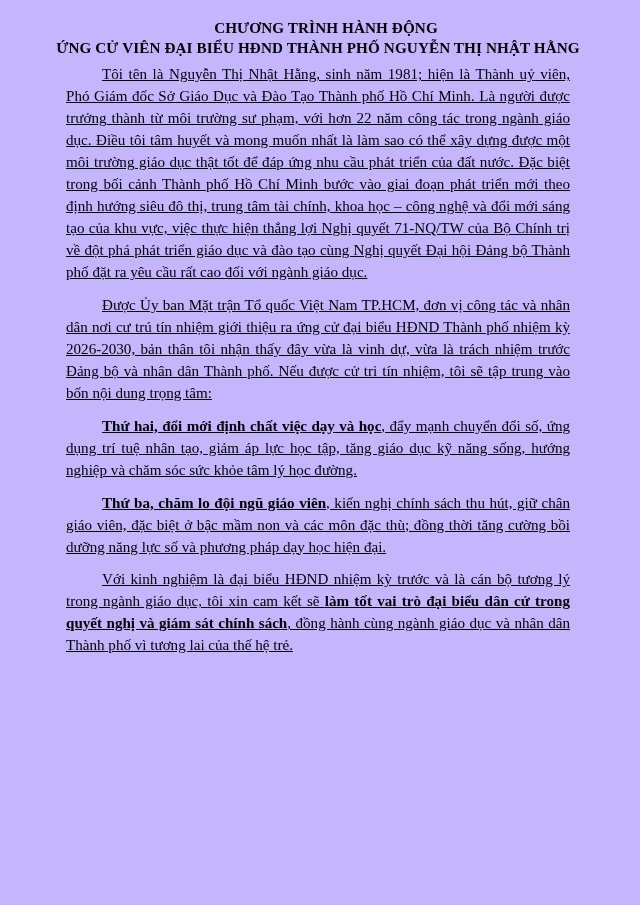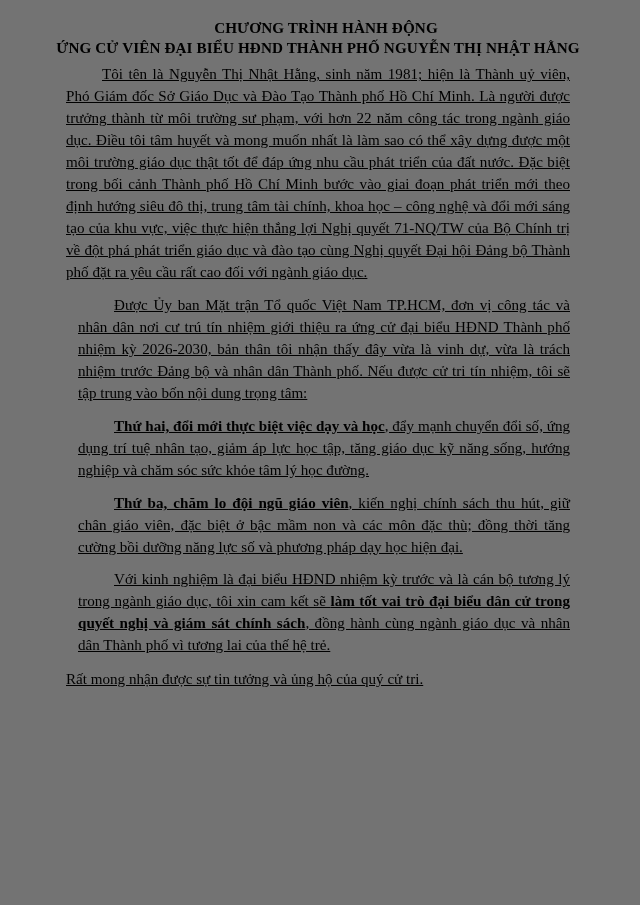--- a/index.html
+++ b/index.html
@@ -15,21 +15,21 @@
     font-family: "Liberation Serif", "DejaVu Serif", serif;
     color: #000000;
     -webkit-font-smoothing: antialiased;
   }
 
   .page {
     box-sizing: border-box;
     width: 640px;
     height: 905px;
     padding: 18px 28px 0 66px;
-    background: #737373;
+    background: #c4b5fd;
   }
 
   .doc-title {
     text-align: center;
     font-weight: bold;
     font-size: 15.2px;
     line-height: 1.33;
     letter-spacing: 0.1px;
     margin: 0 0 6px 0;
     padding-right: 26px;
@@ -53,21 +53,20 @@
     line-height: 1.455;
     text-align: justify;
     text-justify: inter-word;
     text-indent: 36px;
     hyphens: none;
     text-decoration: underline;
   }
 
   p.spaced {
     margin-top: 11px;
-    margin-left: 12px;
   }
 
   p.closing {
     text-indent: 0;
     margin-top: 12px;
     text-align: left;
   }
 
   .b {
     font-weight: bold;
@@ -83,24 +82,23 @@
     <span class="title-line-2">ỨNG CỬ VIÊN ĐẠI BIỂU HĐND THÀNH PHỐ NGUYỄN THỊ NHẬT HẰNG</span>
   </h1>
 
   <div class="body-block">
 
     <p class="para">Tôi tên là Nguyễn Thị Nhật Hằng, sinh năm 1981; hiện là Thành uỷ viên, Phó Giám đốc Sở Giáo Dục và Đào Tạo Thành phố Hồ Chí Minh. Là người được trưởng thành từ môi trường sư phạm, với hơn 22 năm công tác trong ngành giáo dục. Điều tôi tâm huyết và mong muốn nhất là làm sao có thể xây dựng được một môi trường giáo dục thật tốt để đáp ứng nhu cầu phát triển của đất nước. Đặc biệt trong bối cảnh Thành phố Hồ Chí Minh bước vào giai đoạn phát triển mới theo định hướng siêu đô thị, trung tâm tài chính, khoa học – công nghệ và đổi mới sáng tạo của khu vực, việc thực hiện thắng lợi Nghị quyết 71-NQ/TW của Bộ Chính trị về đột phá phát triển giáo dục và đào tạo cùng Nghị quyết Đại hội Đảng bộ Thành phố đặt ra yêu cầu rất cao đối với ngành giáo dục.</p>
 
     <p class="para spaced">Được Ủy ban Mặt trận Tổ quốc Việt Nam TP.HCM, đơn vị công tác và nhân dân nơi cư trú tín nhiệm giới thiệu ra ứng cử đại biểu HĐND Thành phố nhiệm kỳ 2026-2030, bản thân tôi nhận thấy đây vừa là vinh dự, vừa là trách nhiệm trước Đảng bộ và nhân dân Thành phố. Nếu được cử tri tín nhiệm, tôi sẽ tập trung vào bốn nội dung trọng tâm:</p>
 
 
-    <p class="para spaced"><span class="b">Thứ hai, đổi mới thực biệt việc dạy và học</span><span>, đẩy mạnh chuyển đổi số, ứng dụng trí tuệ nhân tạo, giảm áp lực học tập, tăng giáo dục kỹ năng sống, hướng nghiệp và chăm sóc sức khỏe tâm lý học đường.</span></p>
+    <p class="para spaced"><span class="b">Thứ hai, đổi mới định chất việc dạy và học</span><span>, đẩy mạnh chuyển đổi số, ứng dụng trí tuệ nhân tạo, giảm áp lực học tập, tăng giáo dục kỹ năng sống, hướng nghiệp và chăm sóc sức khỏe tâm lý học đường.</span></p>
 
     <p class="para spaced"><span class="b">Thứ ba, chăm lo đội ngũ giáo viên</span><span>, kiến nghị chính sách thu hút, giữ chân giáo viên, đặc biệt ở bậc mầm non và các môn đặc thù; đồng thời tăng cường bồi dưỡng năng lực số và phương pháp dạy học hiện đại.</span></p>
 
 
     <p class="para spaced"><span>Với kinh nghiệm là đại biểu HĐND nhiệm kỳ trước và là cán bộ tương lý trong ngành giáo dục, tôi xin cam kết sẽ </span><span class="b">làm tốt vai trò đại biểu dân cử trong quyết nghị và giám sát chính sách</span><span>, đồng hành cùng ngành giáo dục và nhân dân Thành phố vì tương lai của thế hệ trẻ.</span></p>
 
-    <p class="para closing">Rất mong nhận được sự tin tưởng và ủng hộ của quý cử tri.</p>
 
 
   </div>
 </div>
 
 </body></html>

